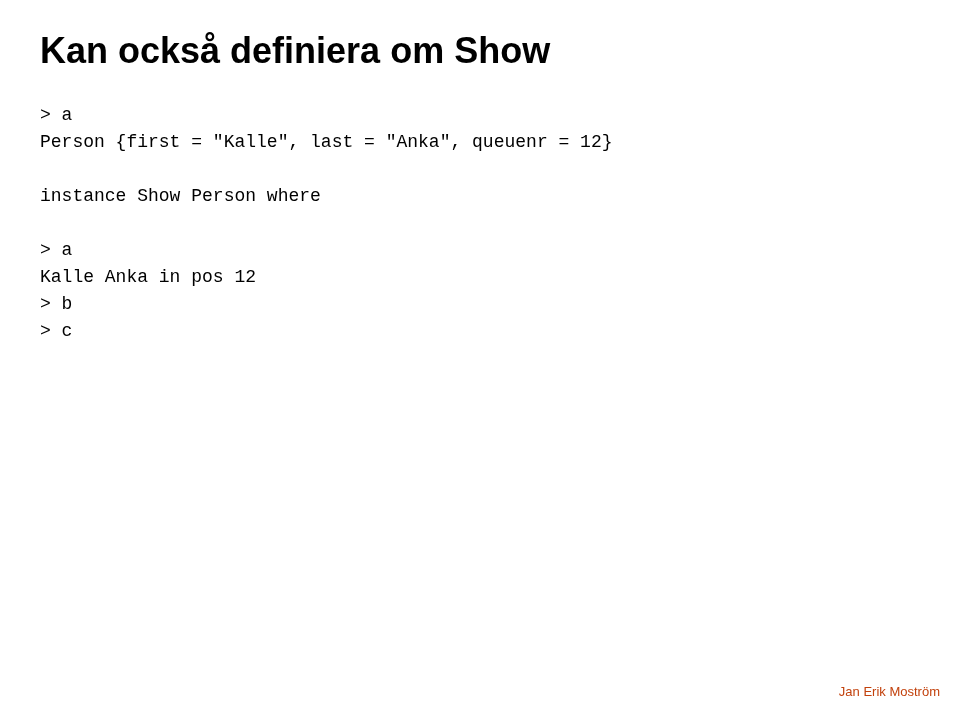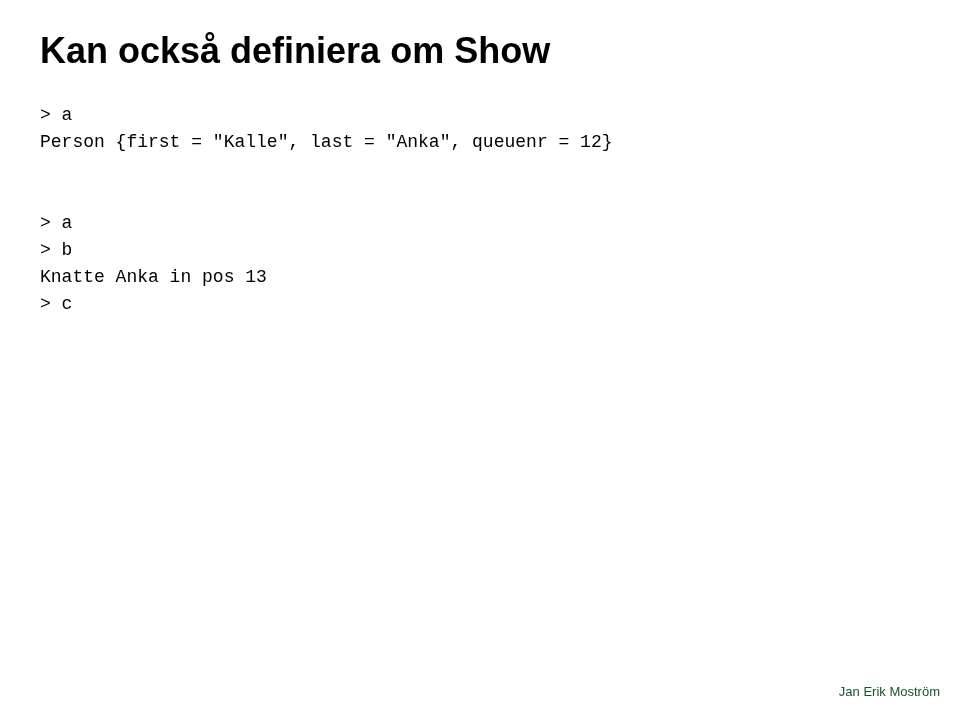--- a/index.html
+++ b/index.html
@@ -45,35 +45,36 @@
       display: block;
       height: 1.5em;
     }
 
     .footer {
       position: absolute;
       bottom: 12px;
       right: 20px;
       font-family: Arial, Helvetica, sans-serif;
       font-size: 13px;
-      color: #14532d;
+      color: #c2410c;
       text-align: right;
     }
   </style>
 </head>
 <body>
 
 <div class="page-title">Kan också definiera om Show</div>
 
 <div class="content-area">
   <div class="code-block">
     <span class="code-line">&gt; a</span>
     <span class="code-line">Person {first = "Kalle", last = "Anka", queuenr = 12}</span>
     <span class="blank-line"></span>
+    <span class="code-line">instance Show Person where</span>
     <span class="blank-line"></span>
     <span class="code-line">&gt; a</span>
+    <span class="code-line">Kalle Anka in pos 12</span>
     <span class="code-line">&gt; b</span>
-    <span class="code-line">Knatte Anka in pos 13</span>
     <span class="code-line">&gt; c</span>
   </div>
 </div>
 
 <div class="footer">Jan Erik Moström</div>
 
 </body></html>

